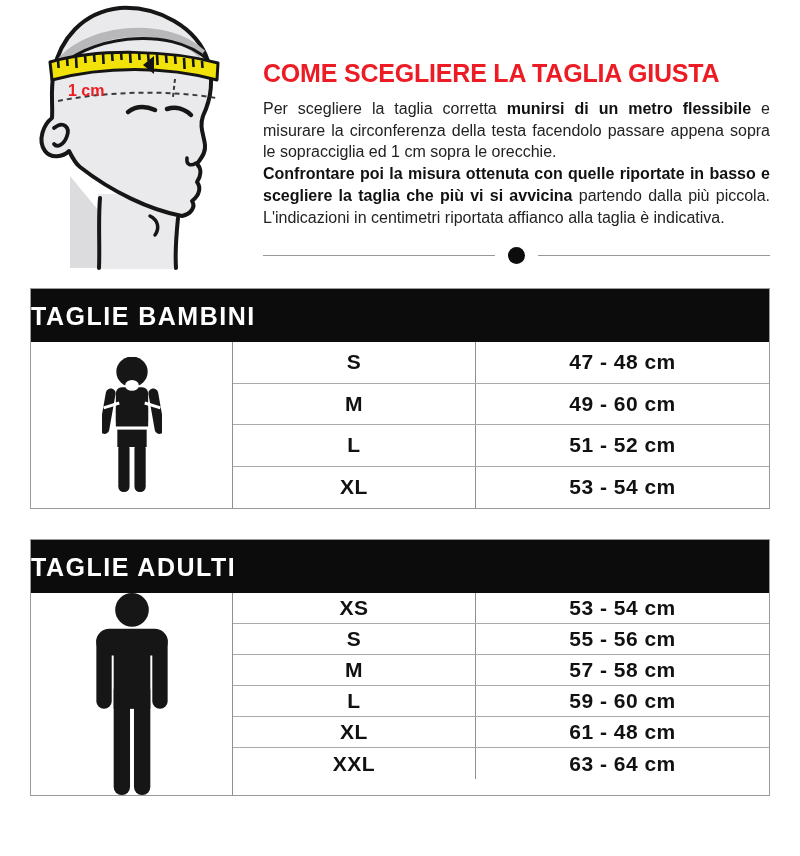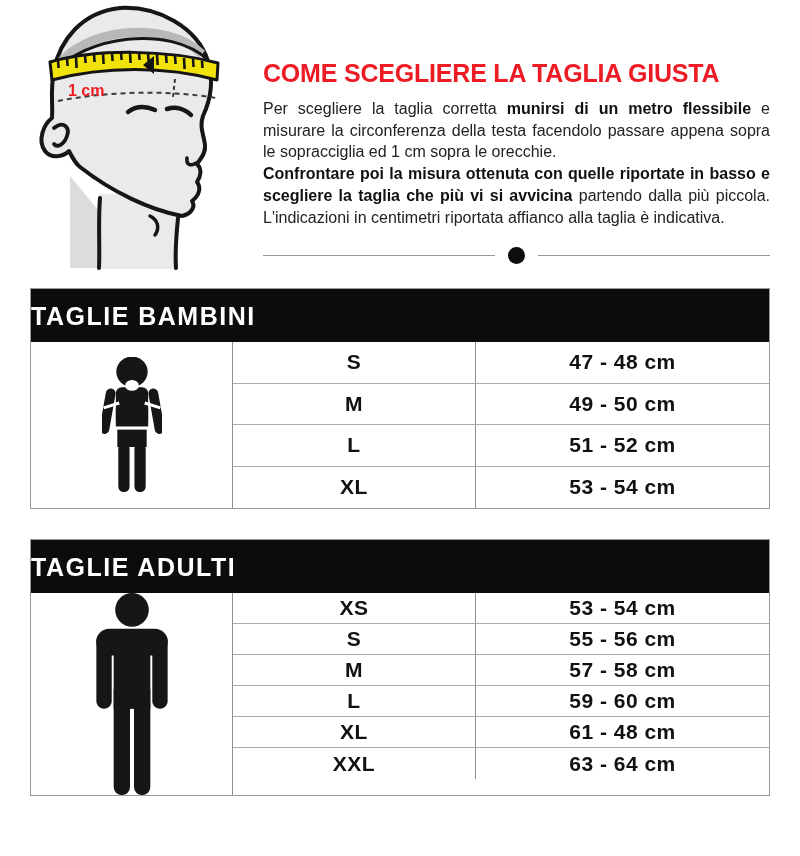--- a/index.html
+++ b/index.html
@@ -135,21 +135,21 @@
           <rect x="32.5" y="88" width="11.5" height="50" rx="5.5" fill="#161616"></rect>
         </svg>
       </div>
       <div class="rows">
           <div class="row">
             <div class="cell size">S</div>
             <div class="cell range">47 - 48 cm</div>
           </div>
           <div class="row">
             <div class="cell size">M</div>
-            <div class="cell range">49 - 50 cm</div>
+            <div class="cell range">49 - 60 cm</div>
           </div>
           <div class="row">
             <div class="cell size">L</div>
             <div class="cell range">51 - 52 cm</div>
           </div>
           <div class="row">
             <div class="cell size">XL</div>
             <div class="cell range">53 - 54 cm</div>
           </div>
         </div>

